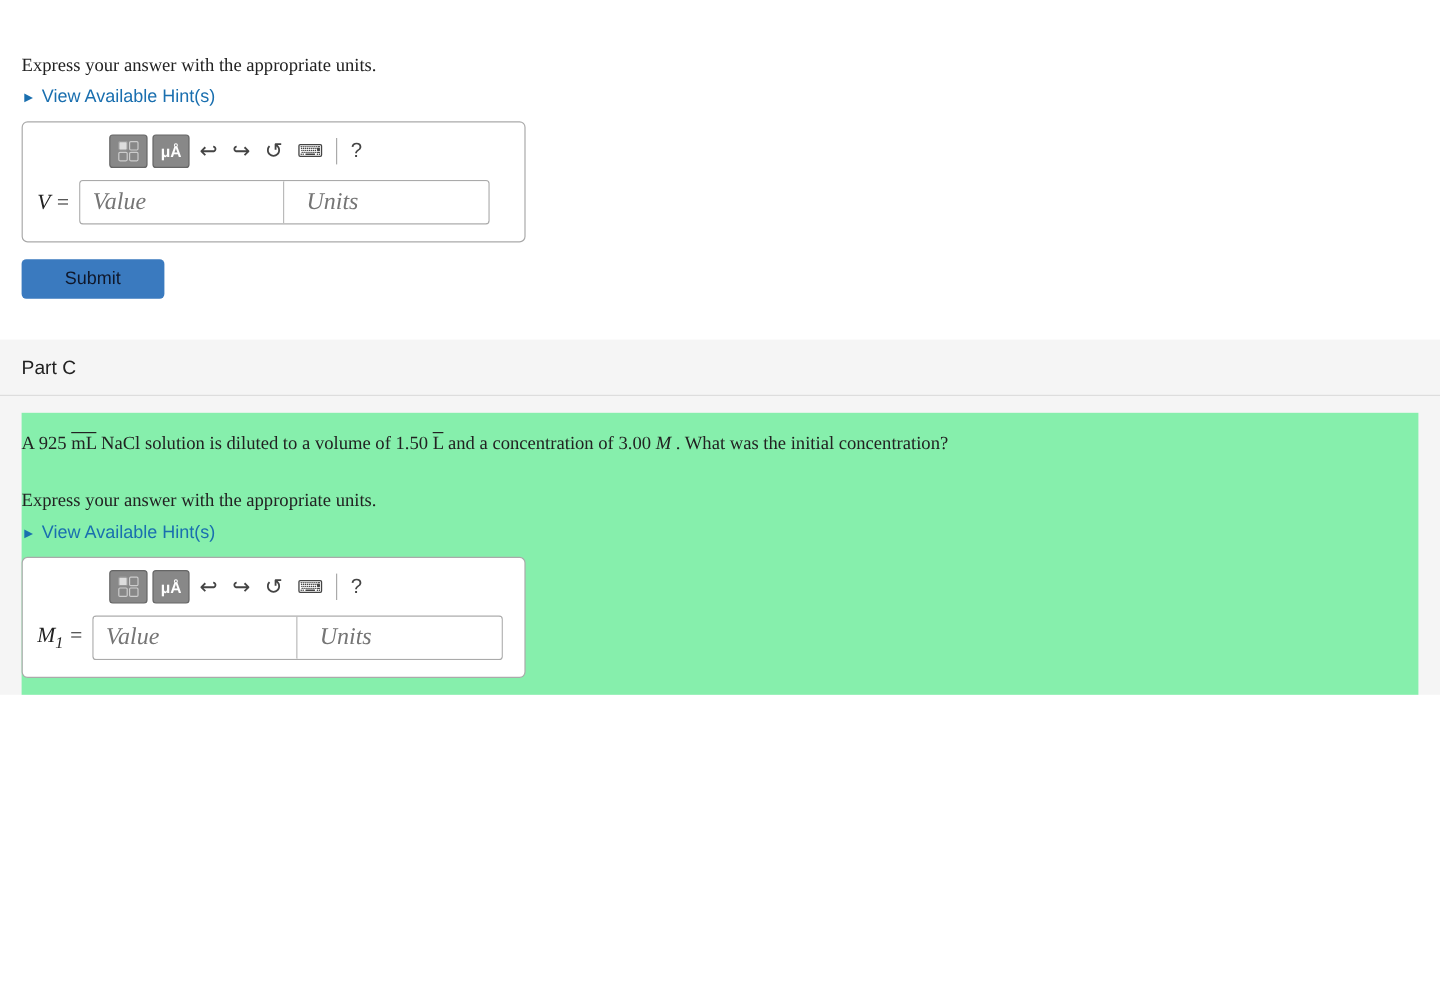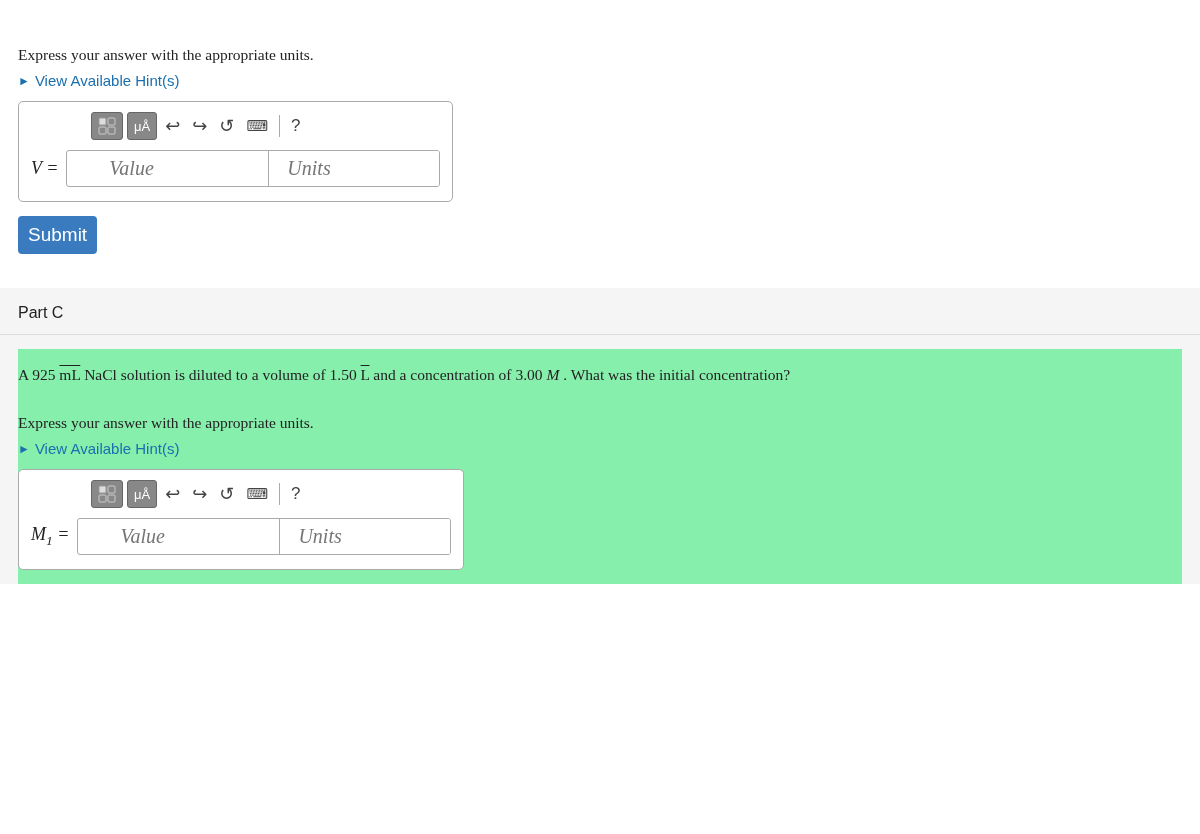--- a/index.html
+++ b/index.html
@@ -66,21 +66,21 @@
       min-height: 28px;
     }
     .toolbar-btn-text {
       background: #888;
       border: 1px solid #666;
       border-radius: 3px;
       padding: 3px 6px;
       cursor: pointer;
       color: #fff;
       font-size: 13px;
-      font-weight: normal;
+      font-weight: bold;
       min-height: 28px;
       display: flex;
       align-items: center;
     }
     .toolbar-sep {
       width: 1px;
       height: 22px;
       background: #aaa;
       margin: 0 3px;
     }
@@ -135,29 +135,28 @@
       width: 170px;
       padding: 6px 18px;
       font-family: Georgia, serif;
       background: #fff;
     }
     .input-fields-wrapper {
       border: 1.5px solid #aaa;
       border-radius: 3px;
       display: flex;
       overflow: hidden;
-      padding-left: 32px;
     }
     .submit-btn {
       background: #3a7abf;
-      color: #ffffff;
+      color: #0f172a;
       border: none;
       border-radius: 4px;
-      padding: 8px 10px;
-      font-size: 19px;
+      padding: 8px 36px;
+      font-size: 15px;
       cursor: pointer;
       font-family: Arial, sans-serif;
       margin-bottom: 24px;
     }
     .part-c-section {
       background: #f5f5f5;
       padding: 14px 18px 0 18px;
       margin: 0 -18px;
     }
     .part-label {

